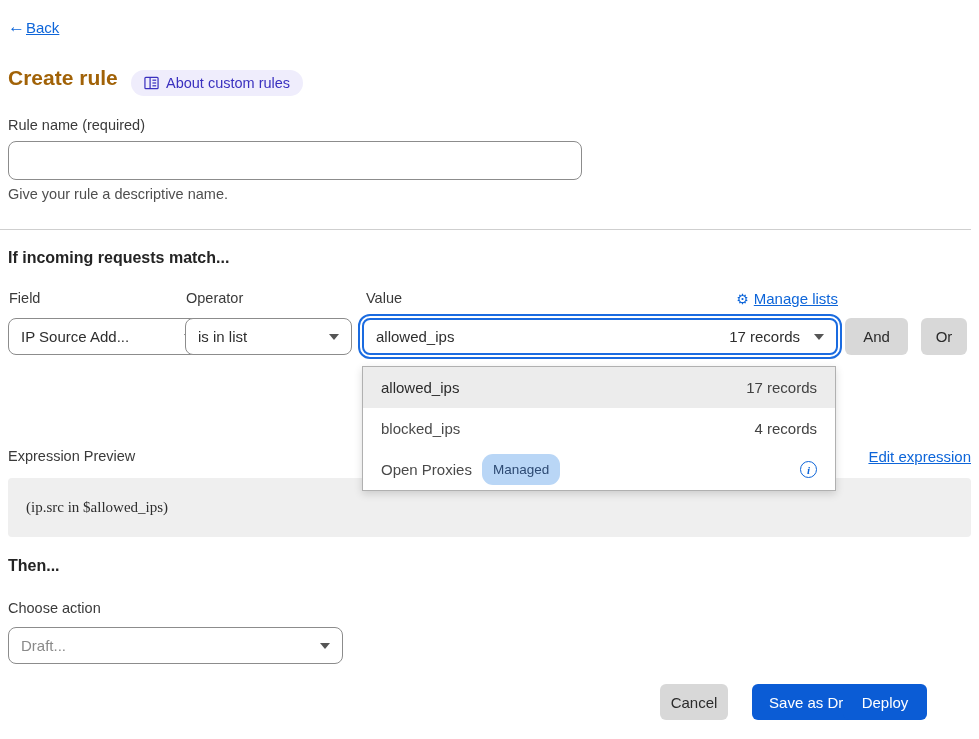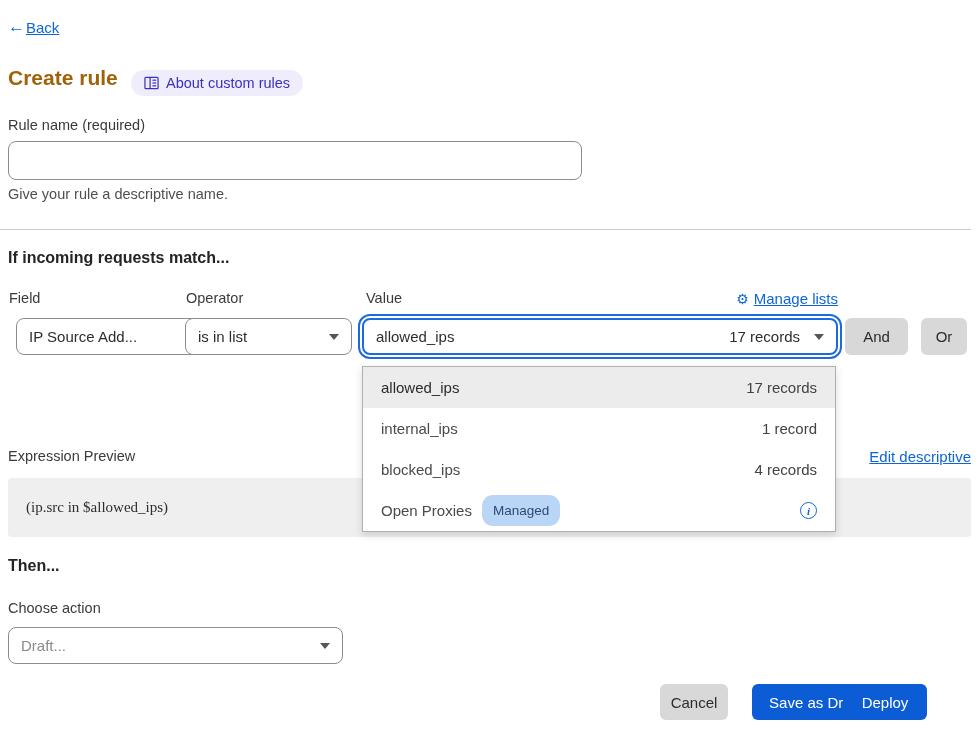--- a/index.html
+++ b/index.html
@@ -69,21 +69,21 @@
   .lbl-operator { left: 186px; }
   .lbl-value { left: 366px; }
 
   .select-box {
     position: absolute; top: 318px; height: 37px;
     border: 1px solid #8c8c8c; border-radius: 8px;
     background: #fff; display: flex; align-items: center;
     padding: 0 12px; font-size: 15px; color: #2e2e2e;
     cursor: pointer;
   }
-  .sel-field { left: 16px; width: 199px; }
+  .sel-field { left: 8px; width: 199px; }
   .sel-operator { left: 185px; width: 167px; }
   .sel-value {
     left: 362px; width: 476px;
     border: 2px solid #1a6be0;
     outline: 2px solid #1a6be0; outline-offset: 2px;
   }
   .select-text { flex: 1; white-space: nowrap; overflow: hidden; text-overflow: ellipsis; }
   .chev {
     width: 0; height: 0; margin-left: 10px;
     border-left: 5.5px solid transparent;
@@ -245,36 +245,32 @@
 
   <button class="gray-btn btn-and">And</button>
   <button class="gray-btn btn-or">Or</button>
 
   <div class="dropdown-panel">
     <div class="dd-row selected">
       <span class="dd-name">allowed_ips</span>
       <span class="dd-count">17 records</span>
     </div>
     <div class="dd-row">
-      <span class="dd-name">internal_ips</span>
-      <span class="dd-count">1 record</span>
-    </div>
-    <div class="dd-row">
       <span class="dd-name">blocked_ips</span>
       <span class="dd-count">4 records</span>
     </div>
     <div class="dd-row">
       <span class="dd-name">Open Proxies</span>
       <span class="managed-badge">Managed</span>
       <span class="info-icon">i</span>
     </div>
   </div>
 
   <span class="expr-label">Expression Preview</span>
-  <a class="edit-expression">Edit descriptive</a>
+  <a class="edit-expression">Edit expression</a>
   <div class="expr-block">
     <code class="expr-code">(ip.src in $allowed_ips)</code>
   </div>
 
   <h2 class="then-heading">Then...</h2>
   <span class="field-label action-label">Choose action</span>
   <div class="action-select">
     <span class="select-text">Draft...</span>
     <span class="chev"></span>
   </div>

